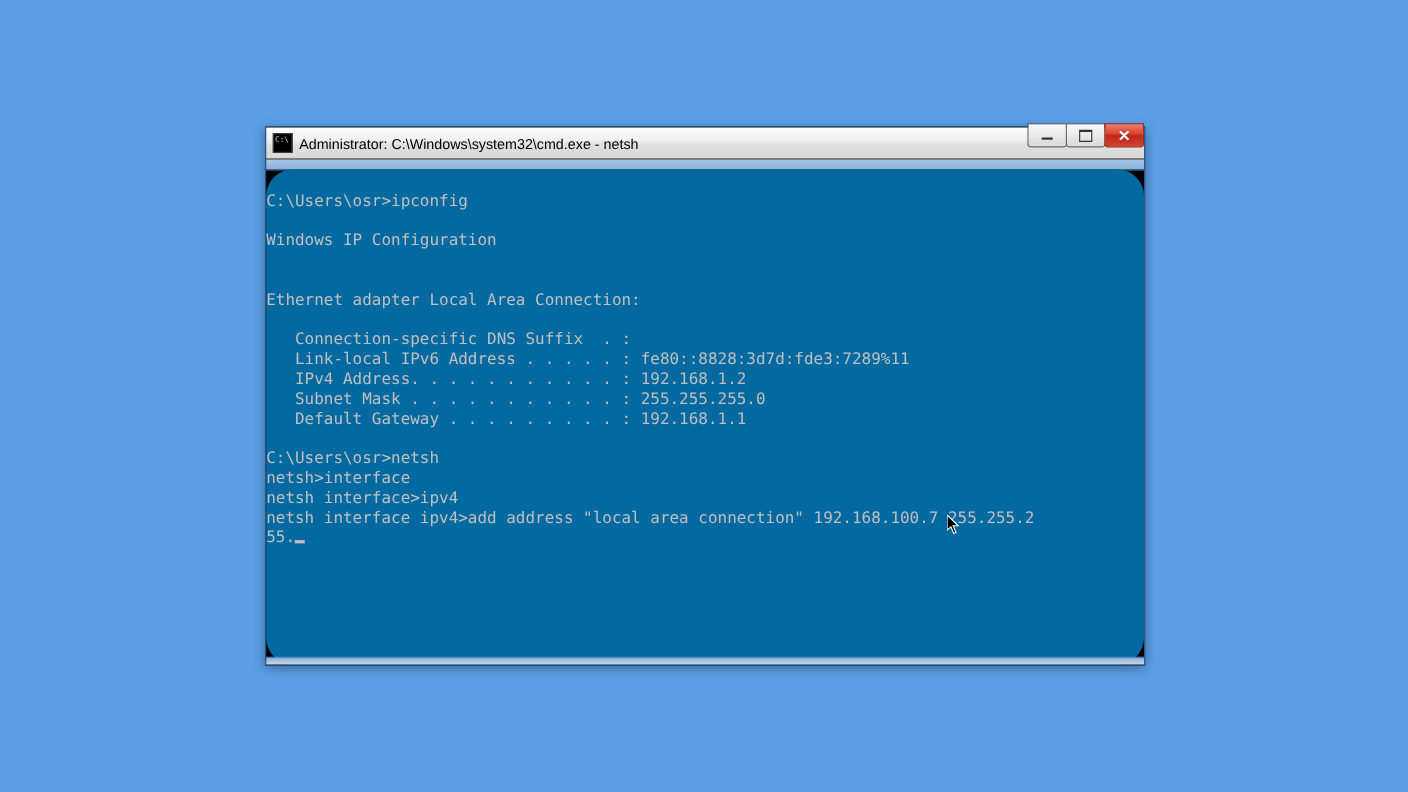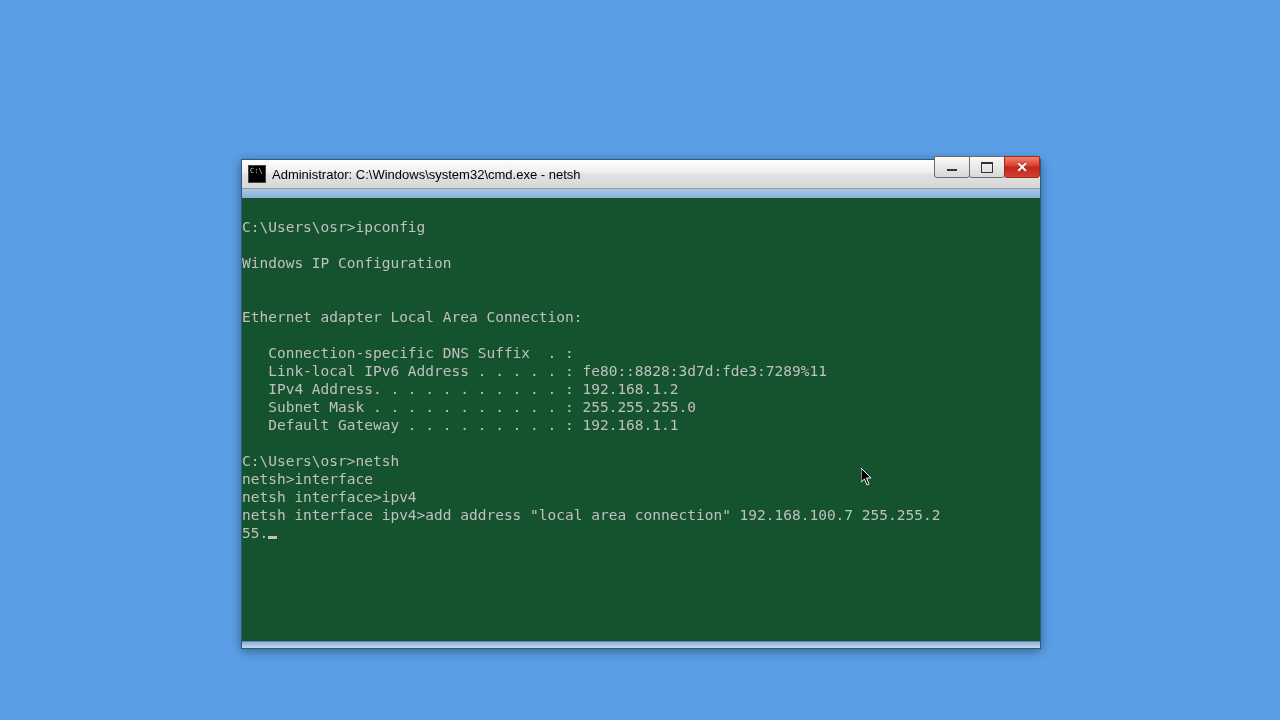--- a/index.html
+++ b/index.html
@@ -13,21 +13,20 @@
   }
   .window {
     position: absolute;
     left: 241px;
     top: 115px;
     width: 798px;
     height: 488px;
     background: #000;
     border: 1px solid #2a5a8a;
     box-shadow: 0 2px 10px rgba(0,0,0,0.4);
-    margin-top: 44px;
   }
   .titlebar {
     height: 28px;
     background: linear-gradient(to bottom, #fefefe 0%, #f0f0f0 40%, #e0e0e0 55%, #d8d8d8 100%);
     border-bottom: 1px solid #999;
     display: flex;
     align-items: center;
     position: relative;
   }
   .window-icon {
@@ -100,27 +99,28 @@
     background: linear-gradient(to bottom, #a8c8e8, #8ab0d8);
     border-bottom: 1px solid #4a7ab0;
   }
   .terminal {
     position: absolute;
     left: 0;
     top: 38px;
     right: 0;
     bottom: 0;
     padding: 2px 0 0 0;
-    background: #14532d;
+    background: #0369a1;
     color: #c0c0c0;
     font-family: "Lucida Console", "Consolas", monospace;
     font-size: 14.5px;
     line-height: 18px;
     white-space: pre;
     overflow: hidden;
+    border-radius: 24px;
   }
   .bottom-border {
     position: absolute;
     left: 0;
     right: 0;
     bottom: 0;
     height: 6px;
     background: linear-gradient(to bottom, #8ab0d8, #cad8ea);
     border-top: 1px solid #5a8ac0;
   }

